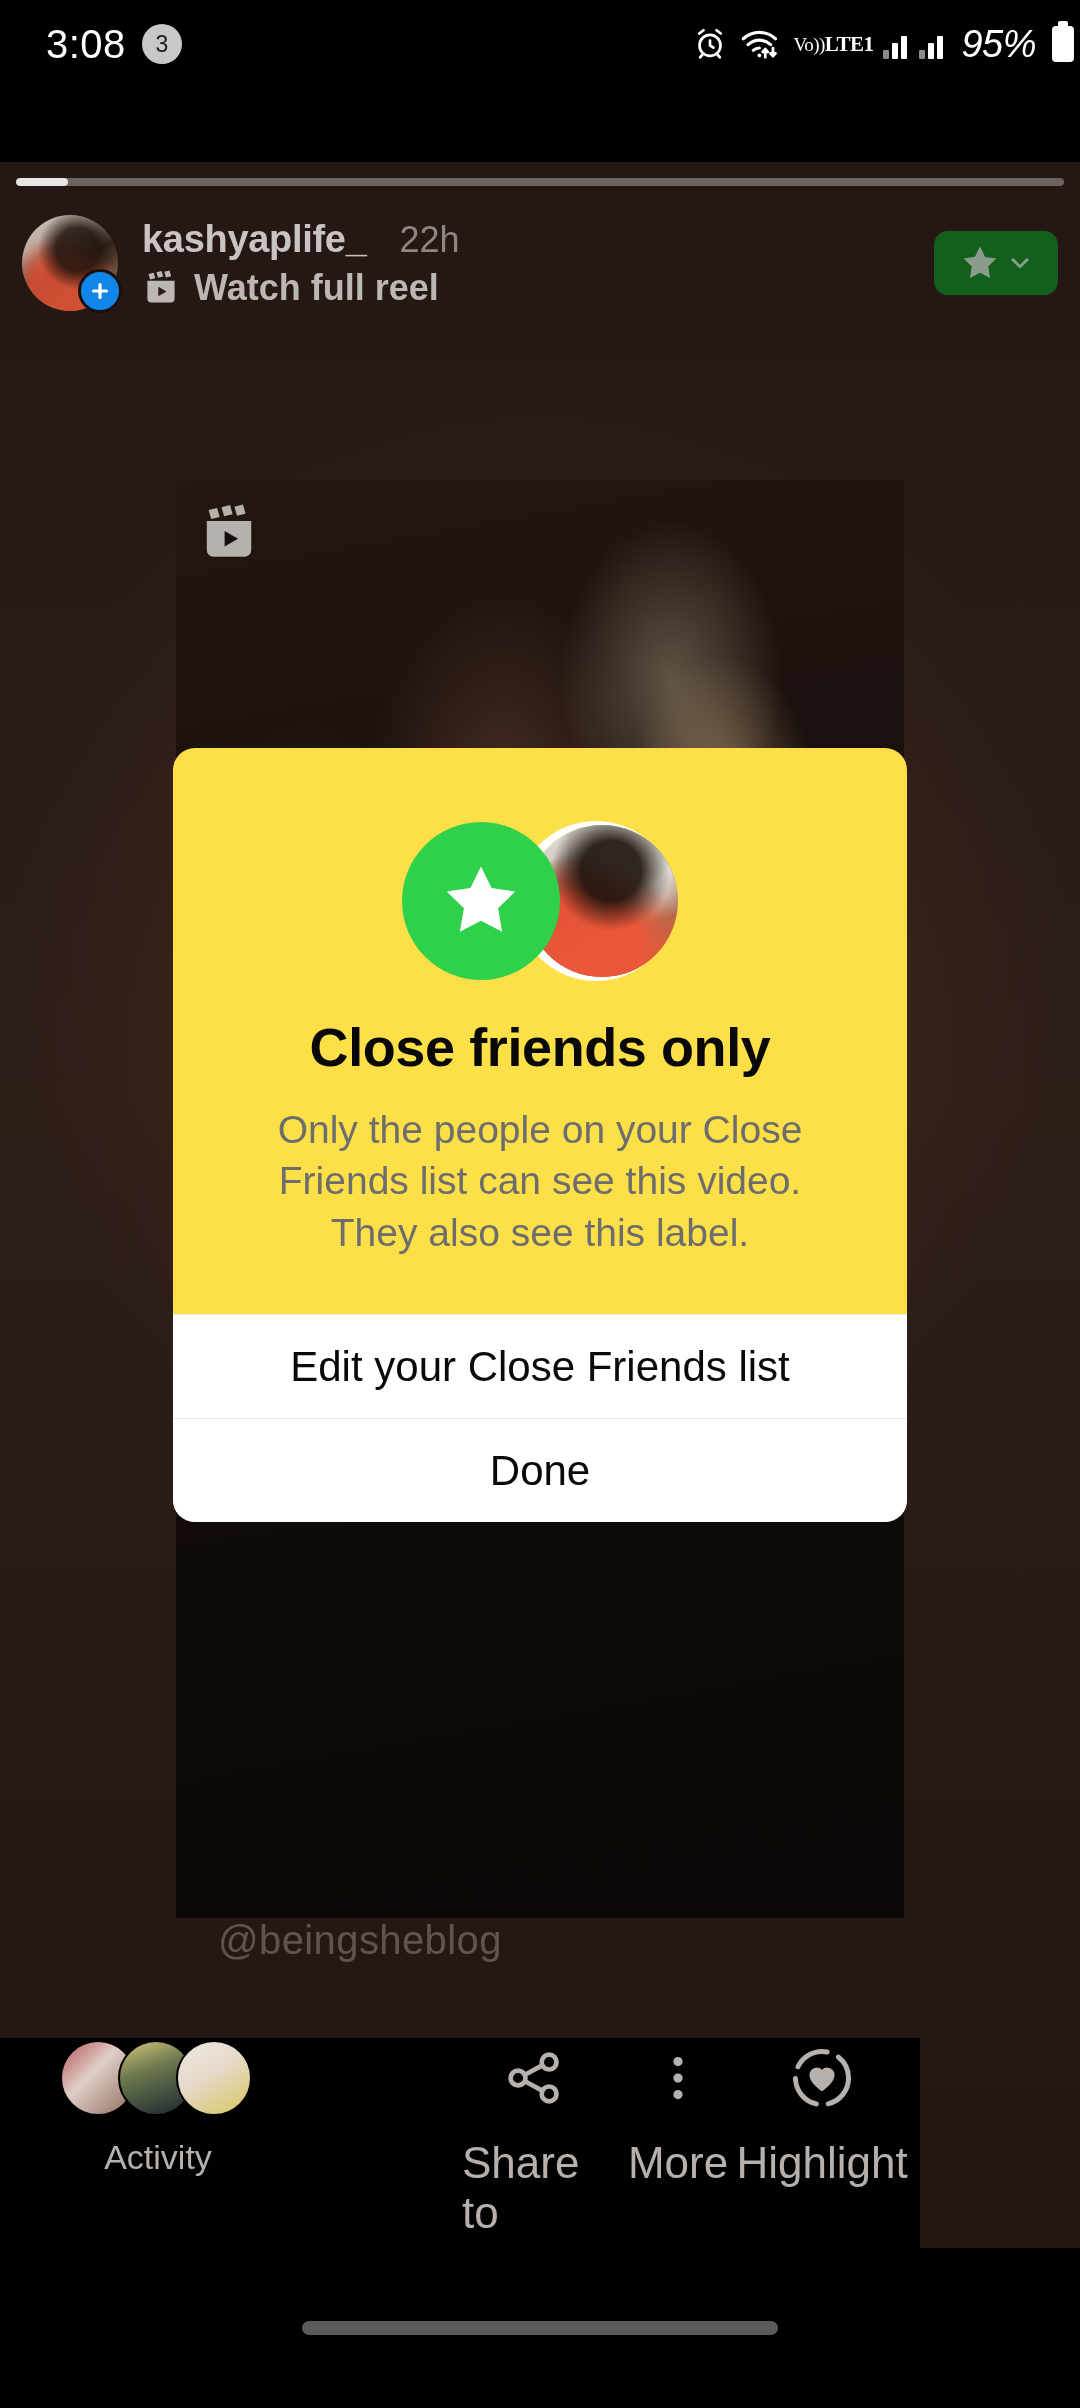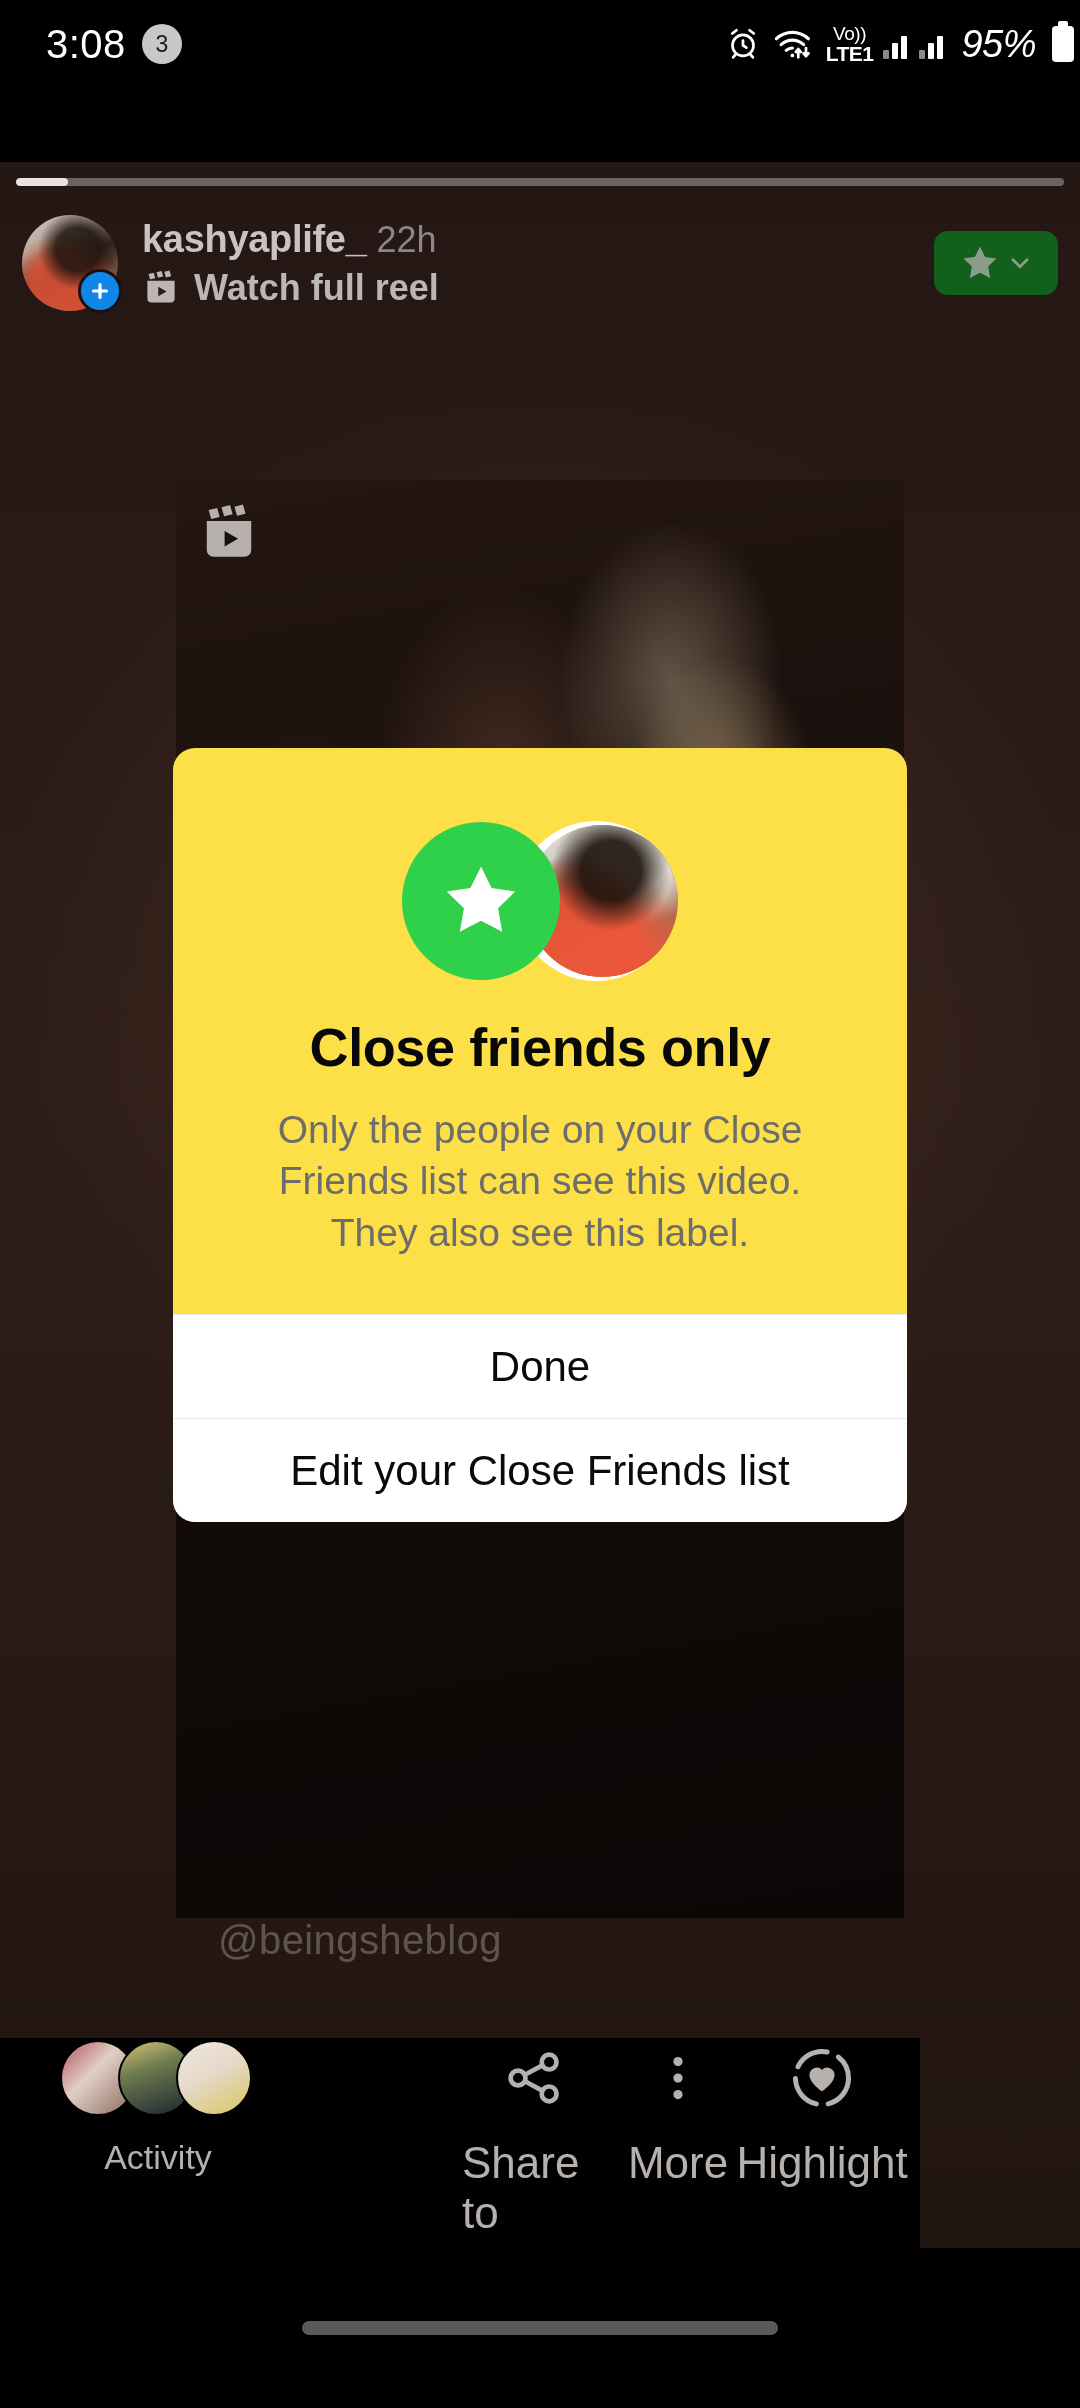--- a/index.html
+++ b/index.html
@@ -37,23 +37,23 @@
     background: #c8c8c8; color: #1a1a1a;
     font-size: 23px; display: flex;
     align-items: center; justify-content: center;
   }
   #status-right {
     margin-left: auto; display: flex;
     align-items: center; gap: 12px;
   }
   .sb-icon { display: flex; align-items: center; }
   #volte-block {
-    display: flex; flex-direction: column;
+    display: flex; flex-direction: row;
     align-items: center; line-height: 1;
-    color: #fff; margin-right: -2px;
+    color: #fff; margin-right: -2px; font-family: Liberation Serif, serif;
   }
   #volte-top { font-size: 19px; letter-spacing: -.5px; }
   #volte-bot { font-size: 21px; font-weight: 700; letter-spacing: -.5px; }
   .sig-bars { display: flex; align-items: flex-end; gap: 3px; height: 30px; }
   .sig-bars i { display: block; width: 6px; background: #fff; border-radius: 1px; }
   .sig-bars i.b1 { height: 9px;  background: #8a8a8a; }
   .sig-bars i.b2 { height: 16px; }
   .sig-bars i.b3 { height: 23px; }
   #battery-pct { color: #fff; font-size: 38px; margin-left: 6px; letter-spacing: -.5px; font-style: italic; }
   #battery-icon {
@@ -108,21 +108,21 @@
                 radial-gradient(circle at 42% 78%, rgba(216,80,52,.9) 0 34%, rgba(0,0,0,0) 60%);
   }
   #avatar-plus-badge {
     position: absolute; right: -4px; bottom: -2px;
     width: 44px; height: 44px; border-radius: 50%;
     background: #0f86e8; border: 3px solid #1a1110;
     display: flex; align-items: center; justify-content: center;
   }
   #avatar-plus-badge svg { width: 24px; height: 24px; }
   #header-texts { margin-left: 24px; display: flex; flex-direction: column; gap: 6px; }
-  #header-line1 { display: flex; align-items: baseline; gap: 10px; }
+  #header-line1 { display: flex; align-items: baseline; gap: 33px; }
   #story-username {
     color: #c9c4c1; font-size: 38px; font-weight: 700; letter-spacing: -.3px;
   }
   #story-timestamp { color: #8e8683; font-size: 36px; font-weight: 400; }
   #header-line2 { display: flex; align-items: center; gap: 14px; }
   #reel-icon-small { width: 38px; height: 38px; display: block; }
   #watch-full-reel-label { color: #bdb7b4; font-size: 36px; font-weight: 600; }
 
   #close-friends-badge-button {
     margin-left: auto; width: 124px; height: 64px;
@@ -422,22 +422,22 @@
           <path d="M12 2.4l2.95 6.0 6.6.96-4.78 4.66 1.13 6.58L12 17.5l-5.9 3.1 1.13-6.58L2.45 9.36l6.6-.96L12 2.4Z"></path>
         </svg>
       </div>
       <div id="dialog-avatar-circle"></div>
     </div>
 
     <div id="dialog-title">Close friends only</div>
     <div id="dialog-body-text">Only the people on your Close Friends list can see this video. They also see this label.</div>
 
     <div id="dialog-buttons">
+      <div class="dialog-button">Edit your Close Friends list</div>
       <div class="dialog-button">Done</div>
-      <div class="dialog-button">Edit your Close Friends list</div>
     </div>
   </div>
 
   <div id="nav-gesture-bar">
     <div id="gesture-pill"></div>
   </div>
 
 </div>
 
 </body></html>

